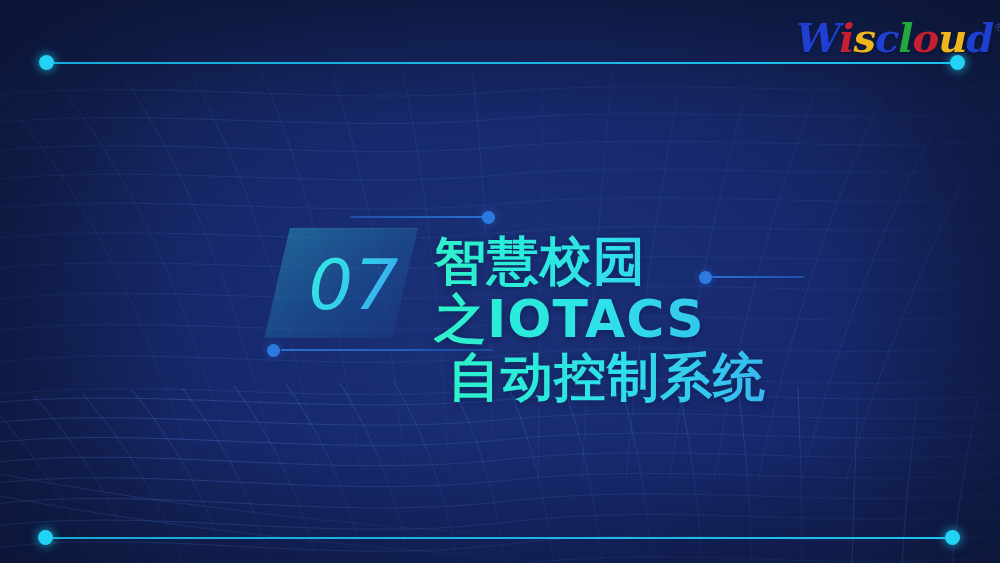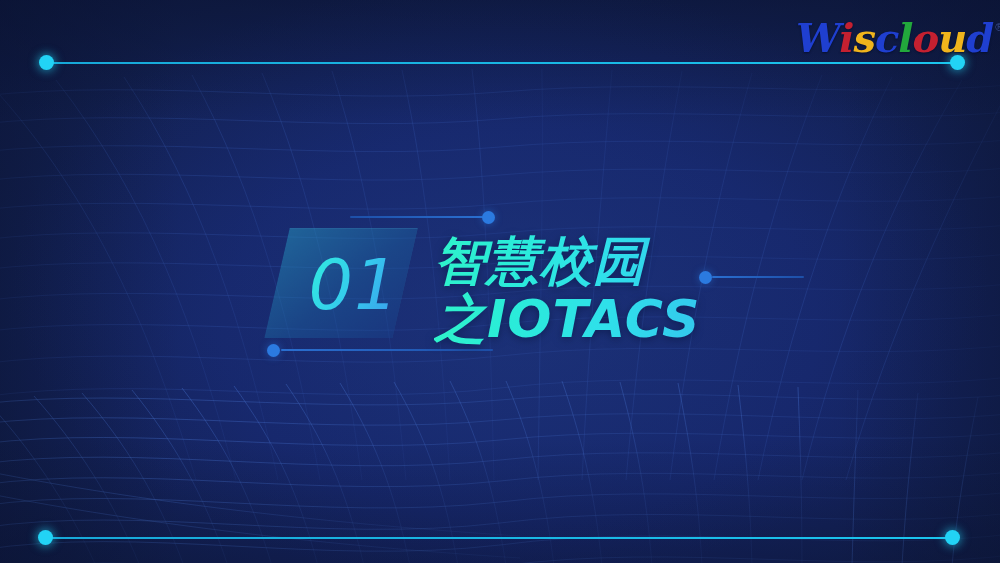--- a/index.html
+++ b/index.html
@@ -104,21 +104,20 @@
   }
 
   
   #headline {
     position:absolute;
     left:434px; top:232px;
     width:540px;
   }
   .hl-line {
     font-family:"DejaVu Sans", sans-serif;
-    font-style:italic;
     font-weight:700;
     font-size:52px;
     line-height:58px;
     letter-spacing:1px;
     white-space:nowrap;
     background:linear-gradient(100deg, #2ff3c9 0%, #2aecd8 14%, #2fe0ea 32%, #35c0ef 56%, #3a9aec 78%, #3f7ee6 100%);
     -webkit-background-clip:text;
     background-clip:text;
     color:transparent;
     -webkit-text-fill-color:transparent;
@@ -260,25 +259,26 @@
   <div class="rule blue" id="rule-badge-top"></div>
   <div class="dot blue" id="dot-badge-top"></div>
 
   <div class="rule blue-rev" id="rule-mid-right"></div>
   <div class="dot blue" id="dot-mid-right"></div>
 
   <div class="rule blue-rev" id="rule-badge-bot"></div>
   <div class="dot blue" id="dot-badge-bot"></div>
 
   <div id="badge"></div>
-  <div id="badge-number">01</div>
+  <div id="badge-number">07</div>
 
   <div id="headline">
     <div class="hl-line" id="hl-line-1">智慧校园</div>
     <div class="hl-line" id="hl-line-2">之IOTACS</div>
+    <div class="hl-line" id="hl-line-3">自动控制系统</div>
   </div>
 
   <div id="logo">
     <div id="logo-wordmark"><span style="color: rgb(31, 63, 208);">W</span><span style="color: rgb(196, 32, 48);">i</span><span style="color: rgb(240, 180, 28);">s</span><span style="color: rgb(31, 63, 208);">c</span><span style="color: rgb(34, 168, 60);">l</span><span style="color: rgb(196, 32, 48);">o</span><span style="color: rgb(240, 180, 28);">u</span><span style="color: rgb(31, 63, 208);">d</span></div>
     <div id="logo-reg">®</div>
   </div>
 
 </div>
 
 </body></html>

